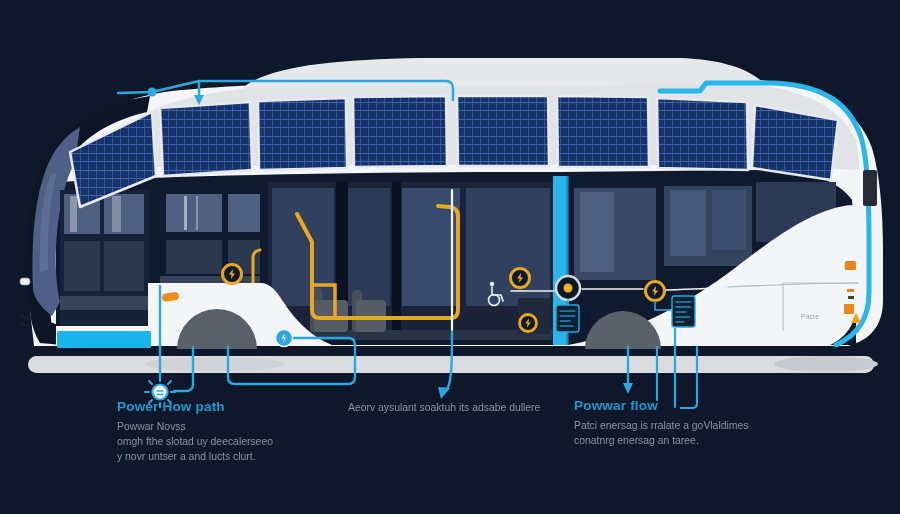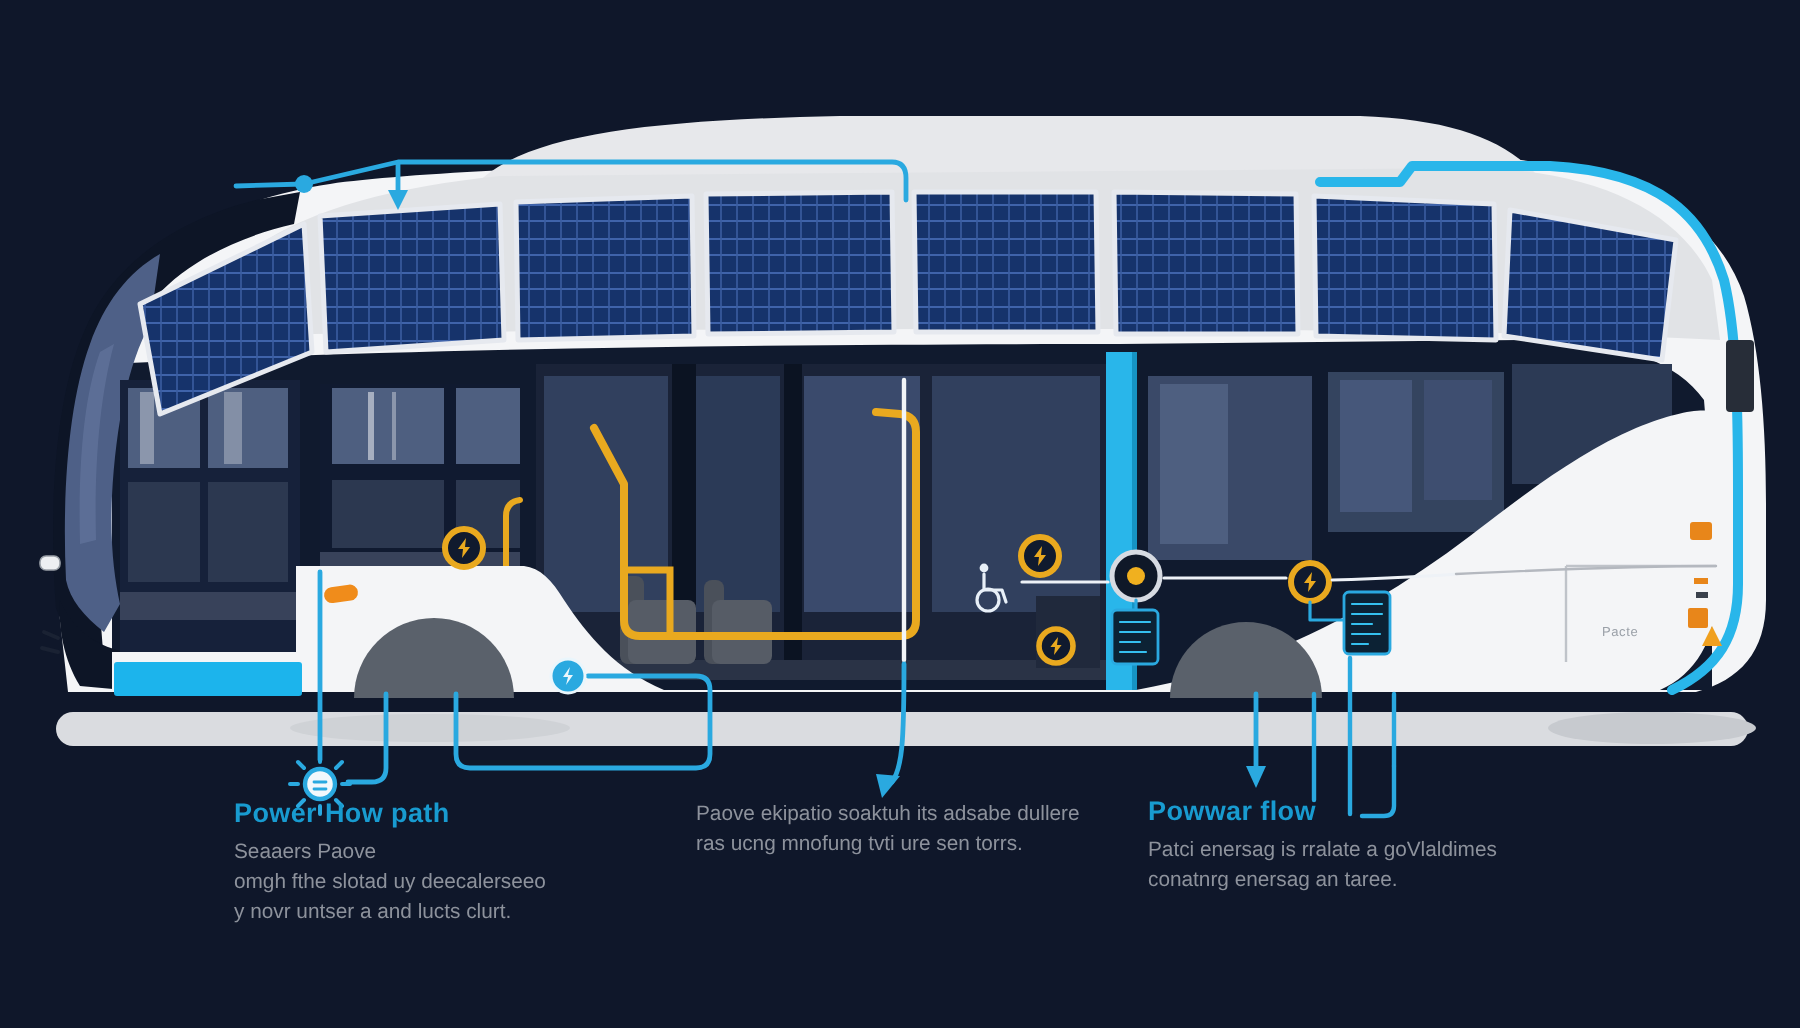--- a/index.html
+++ b/index.html
@@ -263,28 +263,27 @@
     <path d="M623,383 L633,383 L628,394 Z" fill="#2aa9e0"></path>
     <path d="M657,347 V400" stroke="#2aa9e0" stroke-width="2.2" fill="none"></path>
     <path d="M675,329 V407" stroke="#2aa9e0" stroke-width="2.2" fill="none"></path>
     <path d="M697,347 V383" stroke="#2aa9e0" stroke-width="2.2" fill="none"></path>
     <path d="M681,408 H692 Q697,408 697,403 V383" stroke="#2aa9e0" stroke-width="2.2" fill="none"></path>
   </g>
 </svg>
 
   <div class="callout c1">
     <h3>Power How path</h3>
-    <div class="line">Seaaers Paove</div>
+    <div class="line">Powwar Novss</div>
     <div class="line">omgh fthe slotad uy deecalerseeo</div>
     <div class="line">y novr untser a and lucts clurt.</div>
   </div>
 
   <div class="callout c2">
-    <div class="line">Paove ekipatio soaktuh its adsabe dullere</div>
-    <div class="line">ras ucng mnofung tvti ure sen torrs.</div>
+    <div class="line">Aeorv aysulant soaktuh its adsabe dullere</div>
   </div>
 
   <div class="callout c3">
     <h3>Powwar flow</h3>
     <div class="line">Patci enersag is rralate a goVlaldimes</div>
     <div class="line">conatnrg enersag an taree.</div>
   </div>
 
   <div class="rear-label">Pacte</div>
 </div>

